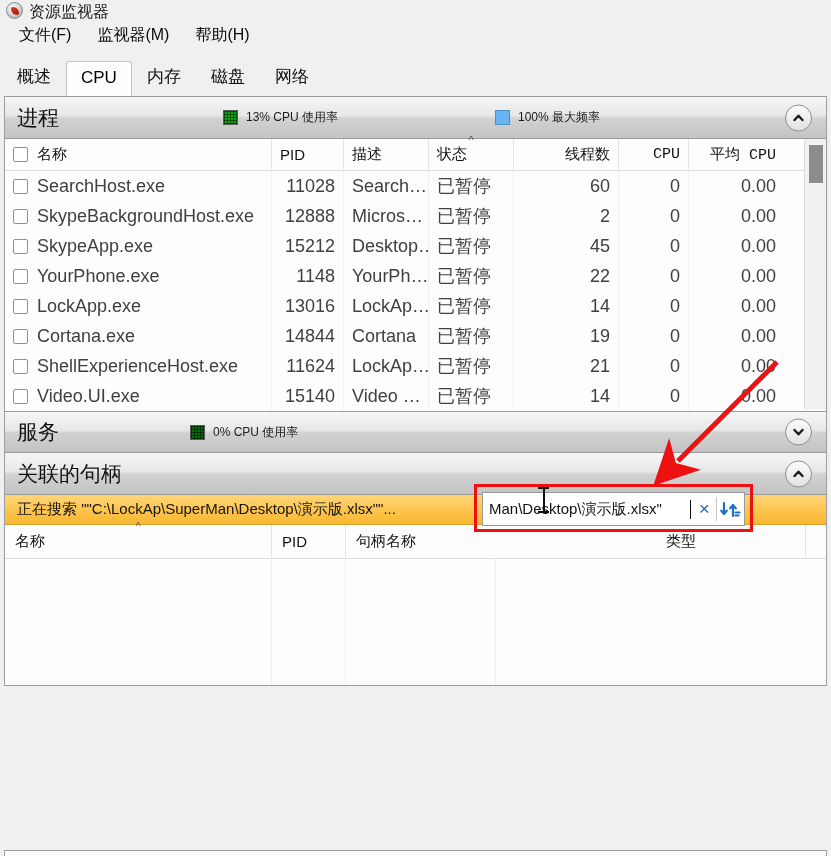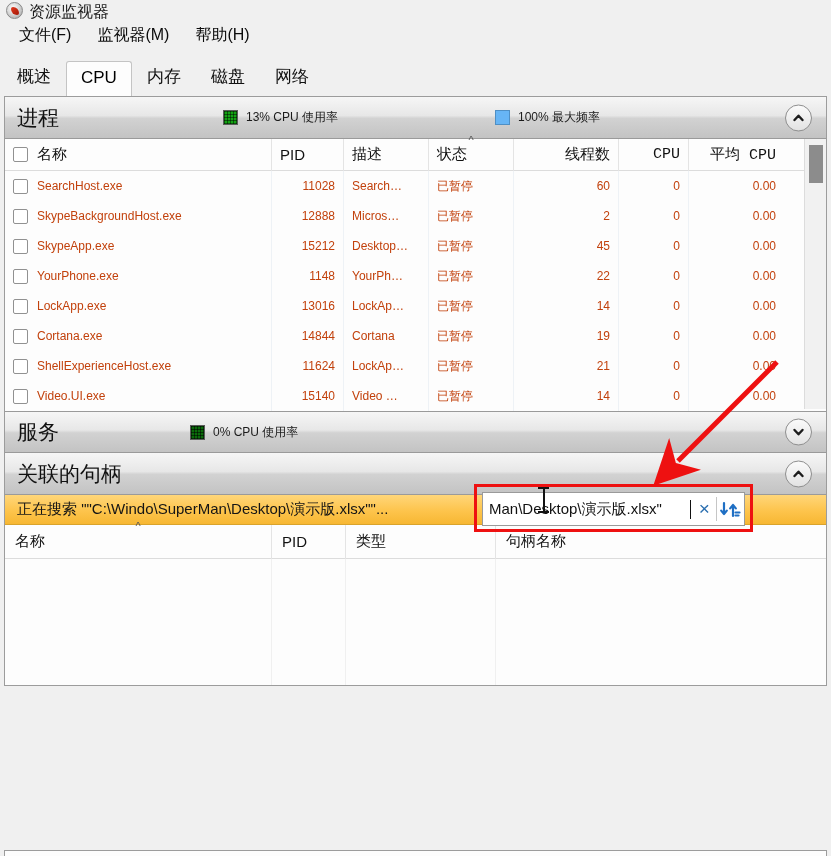--- a/index.html
+++ b/index.html
@@ -160,21 +160,21 @@
   }
   .cb {
     width: 15px; height: 15px; border: 1px solid #919191; border-radius: 2px;
     background: #fff; flex: none; margin-right: 9px;
     cursor: pointer;
   }
 
   .proc-rows { position: relative; }
   .row {
     display: flex; height: 30px; align-items: center;
-    font-size: 12px; color: #c2410c;
+    font-size: 18px; color: #404040;
     background: #fdfdfd;
   }
   .row .td {
     height: 30px; display: flex; align-items: center;
     border-right: 1px solid #eef2f6;
     padding: 0 8px; white-space: nowrap; overflow: hidden;
   }
   .td.num { justify-content: flex-end; }
 
   
@@ -477,36 +477,36 @@
     <div class="section-head">
       <div class="section-title">关联的句柄</div>
       <div class="chev">
         <svg width="15" height="15" viewBox="0 0 15 15">
           <path d="M3.5 9.5 L7.5 5.2 L11.5 9.5" stroke="#1d1d1d" stroke-width="2.4" fill="none" stroke-linecap="round" stroke-linejoin="round"></path>
         </svg>
       </div>
     </div>
 
     <div class="status-strip">
-      <span>正在搜索 ""C:\Windo\SuperMan\Desktop\演示版.xlsx""...</span>
+      <span>正在搜索 ""C:\LockAp\SuperMan\Desktop\演示版.xlsx""...</span>
     </div>
 
     <div class="handles-head">
       <div class="th h-name">
         <span class="sort-caret">^</span>
         <span>名称</span>
       </div>
       <div class="th h-pid">
         <span>PID</span>
       </div>
+      <div class="th h-hname">
+        <span>句柄名称</span>
+      </div>
       <div class="th h-type">
         <span>类型</span>
-      </div>
-      <div class="th h-hname">
-        <span>句柄名称</span>
       </div>
     </div>
 
     <div class="handles-body">
       <div class="hb-col h-name"></div>
       <div class="hb-col h-pid"></div>
       <div class="hb-col h-type"></div>
       <div class="hb-col h-hname"></div>
     </div>
   </div>

